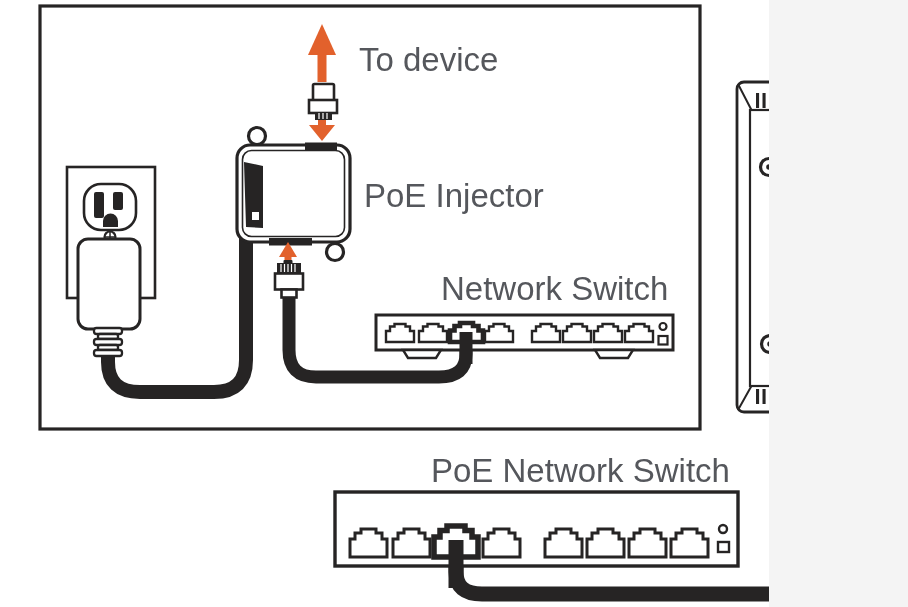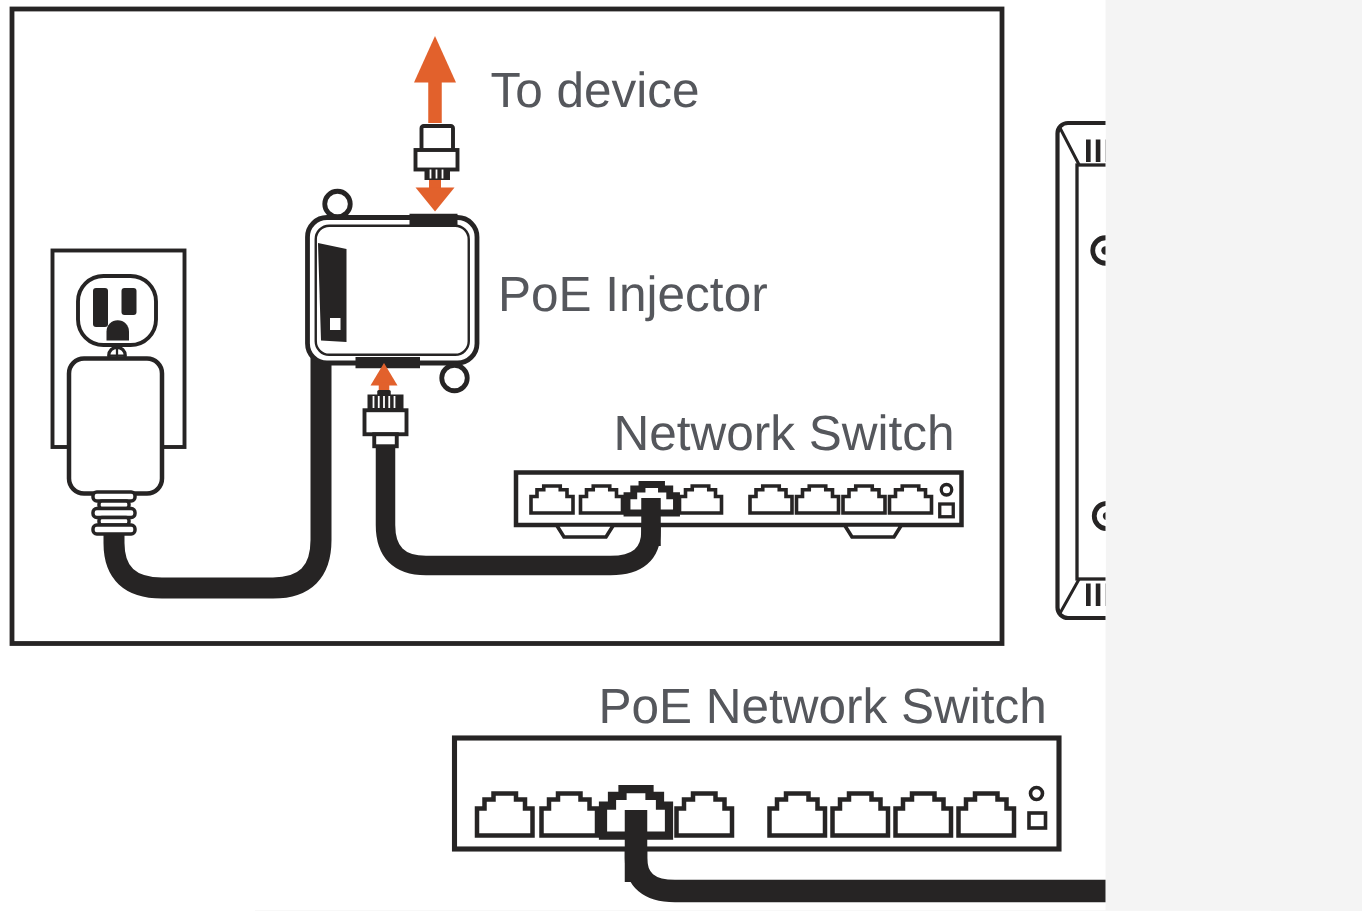--- a/index.html
+++ b/index.html
@@ -4,21 +4,21 @@
 <style>
   :root{
     --line-color:#262424;
     --label-color:#55575c;
     --accent-color:#e2612c;
     --bg-color:#ffffff;
   }
   html,body{margin:0;padding:0;background:#f4f4f4;}
   .stage{
     width:737px;height:607px;background:var(--bg-color);
-    position:relative;overflow:hidden;
+    position:relative;overflow:hidden;padding-left:32px;
   }
   svg{display:block}
   .w{fill:#fff;stroke:var(--line-color);}
   .n{fill:none;stroke:var(--line-color);}
   .f{fill:var(--line-color);stroke:none;}
   .o{fill:var(--accent-color);stroke:none;}
   .wh{fill:#fff;stroke:none;}
   text.lbl{
     fill:var(--label-color);
     font-family:"Liberation Sans","DejaVu Sans",sans-serif;

